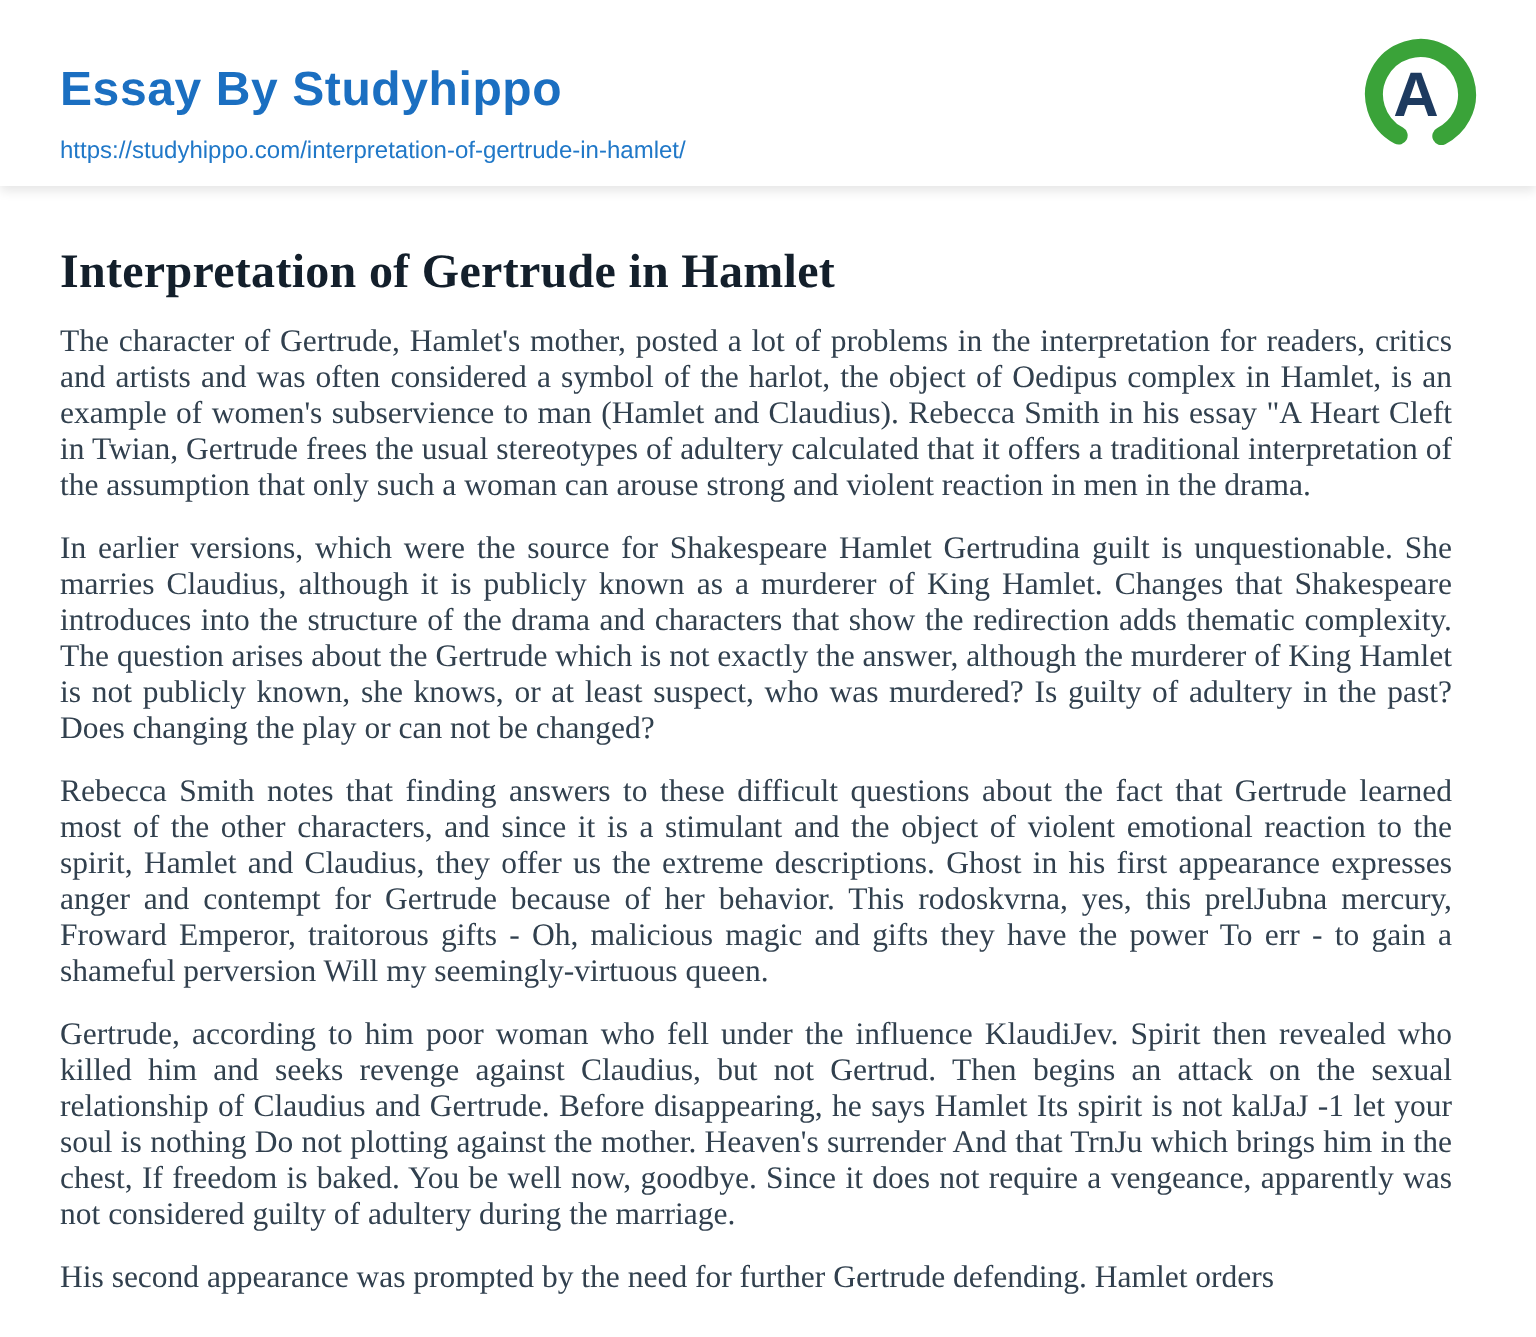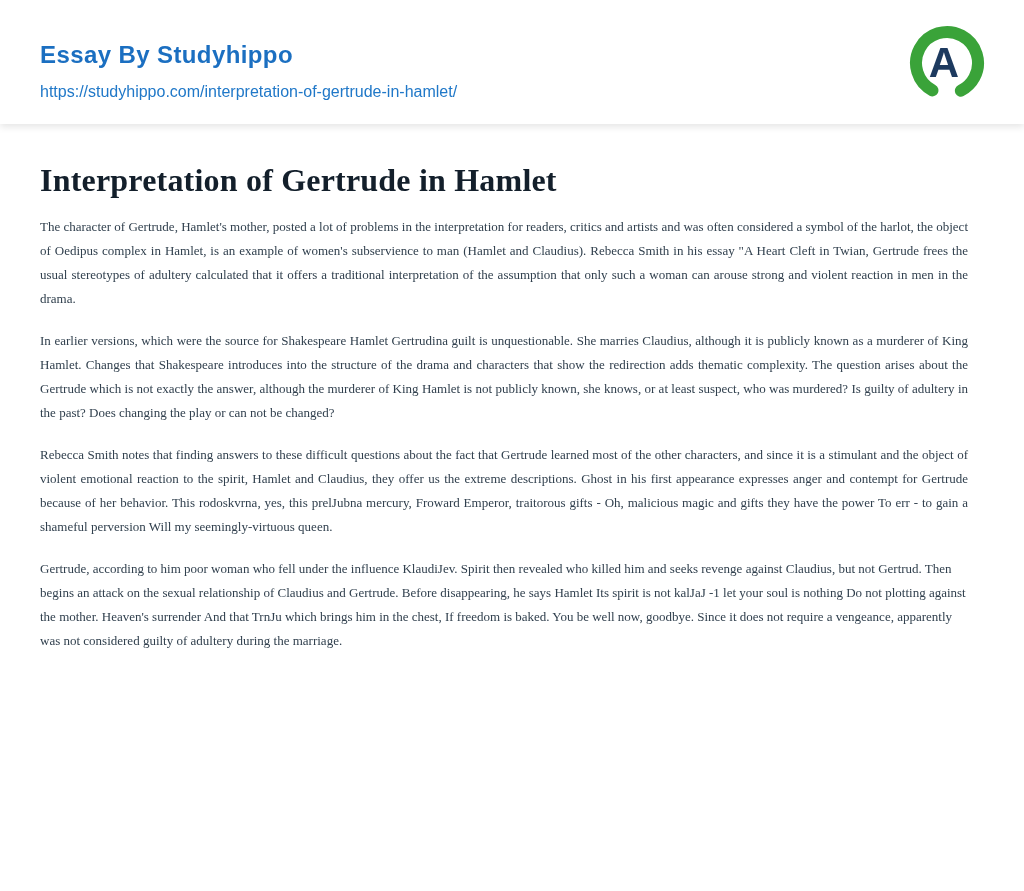--- a/index.html
+++ b/index.html
@@ -14,21 +14,21 @@
   .site-header {
     position: relative;
     width: 100%;
     height: 124px;
     background: #ffffff;
     box-shadow: 0 3px 7px rgba(0,0,0,0.10);
     padding: 34px 40px 0 40px;
   }
   .site-title {
     color: #1b6fc1;
-    font-size: 24px;
+    font-size: 32px;
     font-weight: bold;
     letter-spacing: 0.4px;
     line-height: 1.1;
     margin: 8px 0 0 0;
   }
   .site-url {
     display: inline-block;
     margin-top: 15px;
     color: #2078c8;
     font-size: 16px;
@@ -53,21 +53,21 @@
   }
   .article-title {
     margin: 14px 0 16px 0;
     font-size: 32px;
     font-weight: bold;
     color: #131f2b;
     letter-spacing: 0.2px;
   }
   .article p {
     margin: 0 0 18px 0;
-    font-size: 13px;
+    font-size: 21px;
     line-height: 24px;
     color: #31404e;
     text-align: justify;
   }
   .article p:last-child {
     text-align: left;
     margin-bottom: 0;
   }
 </style>
 </head>
@@ -87,13 +87,14 @@
   </div>
 </header>
 
 <main class="article">
   <h2 class="article-title">Interpretation of Gertrude in Hamlet</h2>
 
   <p>The character of Gertrude, Hamlet's mother, posted a lot of problems in the interpretation for readers, critics and artists and was often considered a symbol of the harlot, the object of Oedipus complex in Hamlet, is an example of women's subservience to man (Hamlet and Claudius). Rebecca Smith in his essay "A Heart Cleft in Twian, Gertrude frees the usual stereotypes of adultery calculated that it offers a traditional interpretation of the assumption that only such a woman can arouse strong and violent reaction in men in the drama.</p>
   <p>In earlier versions, which were the source for Shakespeare Hamlet Gertrudina guilt is unquestionable. She marries Claudius, although it is publicly known as a murderer of King Hamlet. Changes that Shakespeare introduces into the structure of the drama and characters that show the redirection adds thematic complexity. The question arises about the Gertrude which is not exactly the answer, although the murderer of King Hamlet is not publicly known, she knows, or at least suspect, who was murdered? Is guilty of adultery in the past? Does changing the play or can not be changed?</p>
   <p>Rebecca Smith notes that finding answers to these difficult questions about the fact that Gertrude learned most of the other characters, and since it is a stimulant and the object of violent emotional reaction to the spirit, Hamlet and Claudius, they offer us the extreme descriptions. Ghost in his first appearance expresses anger and contempt for Gertrude because of her behavior. This rodoskvrna, yes, this prelJubna mercury, Froward Emperor, traitorous gifts - Oh, malicious magic and gifts they have the power To err - to gain a shameful perversion Will my seemingly-virtuous queen.</p>
   <p>Gertrude, according to him poor woman who fell under the influence KlaudiJev. Spirit then revealed who killed him and seeks revenge against Claudius, but not Gertrud. Then begins an attack on the sexual relationship of Claudius and Gertrude. Before disappearing, he says Hamlet Its spirit is not kalJaJ -1 let your soul is nothing Do not plotting against the mother. Heaven's surrender And that TrnJu which brings him in the chest, If freedom is baked. You be well now, goodbye. Since it does not require a vengeance, apparently was not considered guilty of adultery during the marriage.</p>
+  <p>His second appearance was prompted by the need for further Gertrude defending. Hamlet orders</p>
 </main>
 
 </body></html>

